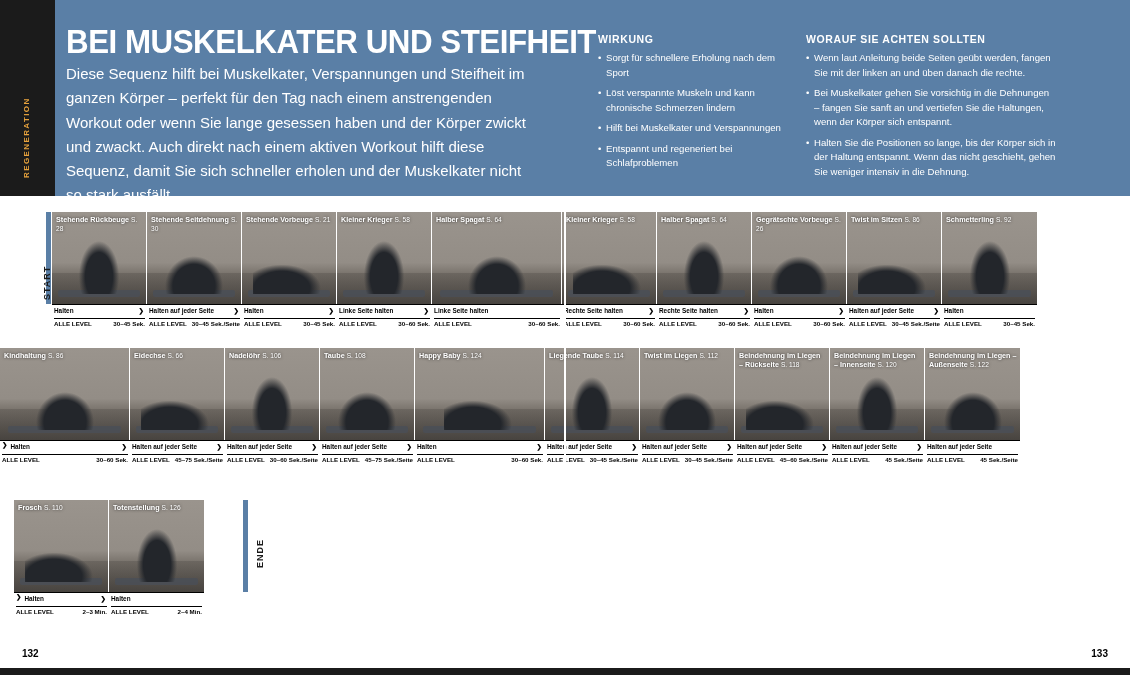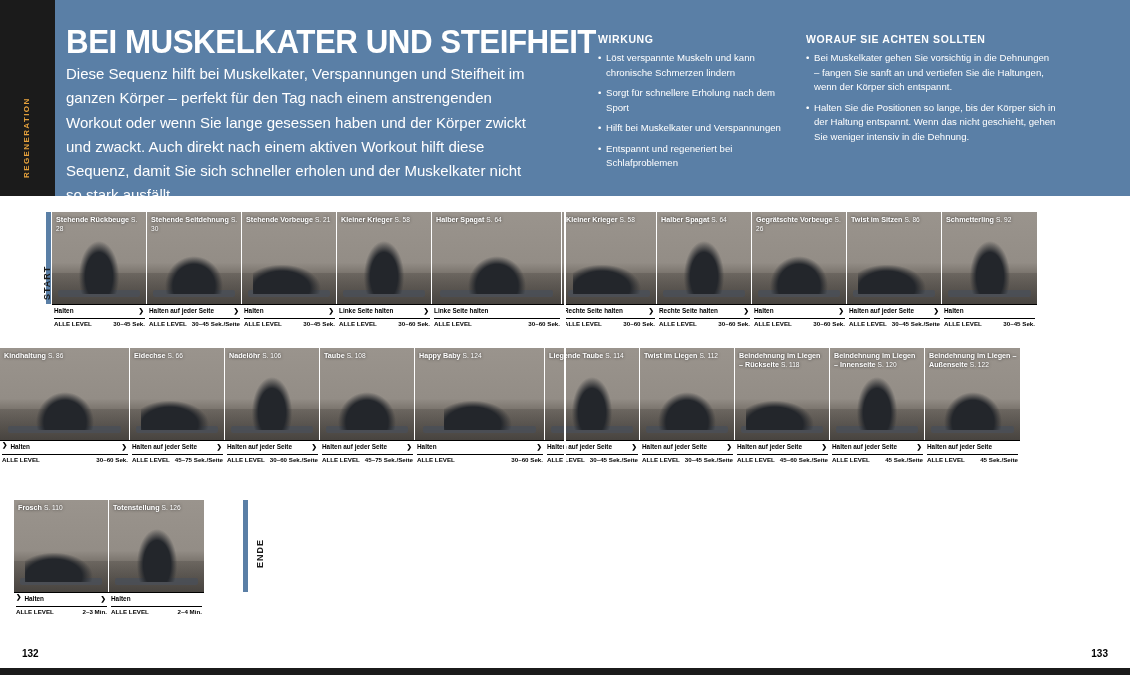--- a/index.html
+++ b/index.html
@@ -185,34 +185,35 @@
   <div class="header-left-tab">
     <div class="vert-label regeneration-label">REGENERATION</div>
   </div>
 
   <div class="title">BEI MUSKELKATER UND STEIFHEIT</div>
   <div class="intro">Diese Sequenz hilft bei Muskelkater, Verspannungen und Steifheit im ganzen Körper – perfekt für den Tag nach einem anstrengenden Workout oder wenn Sie lange gesessen haben und der Körper zwickt und zwackt. Auch direkt nach einem aktiven Workout hilft diese Sequenz, damit Sie sich schneller erholen und der Muskelkater nicht so stark ausfällt.</div>
 
   <div class="col-mid">
     <div class="sub-head">WIRKUNG</div>
     <div class="bullets">
+      <div>Sorgt für schnellere Erholung nach dem Sport</div>
       <div>Löst verspannte Muskeln und kann chronische Schmerzen lindern</div>
-      <div>Sorgt für schnellere Erholung nach dem Sport</div>
       <div>Hilft bei Muskelkater und Verspannungen</div>
       <div>Entspannt und regeneriert bei Schlafproblemen</div>
     </div>
     <div class="sub-head second">WAS SIE BRAUCHEN</div>
     <div class="bullets">
       <div>Einen Gurt</div>
     </div>
   </div>
 
   <div class="col-right">
     <div class="sub-head">WORAUF SIE ACHTEN SOLLTEN</div>
     <div class="bullets">
+      <div>Wenn laut Anleitung beide Seiten geübt werden, fangen Sie mit der linken an und üben danach die rechte.</div>
       <div>Bei Muskelkater gehen Sie vorsichtig in die Dehnungen – fangen Sie sanft an und vertiefen Sie die Haltungen, wenn der Körper sich entspannt.</div>
       <div>Halten Sie die Positionen so lange, bis der Körper sich in der Haltung entspannt. Wenn das nicht geschieht, gehen Sie weniger intensiv in die Dehnung.</div>
     </div>
   </div>
 </div>
 
 <div id="rows-host">
     <div class="row" style="top: 212px; left: 52px;">
       <div class="row-strip">
         <div class="cell" style="width: 95px;">

